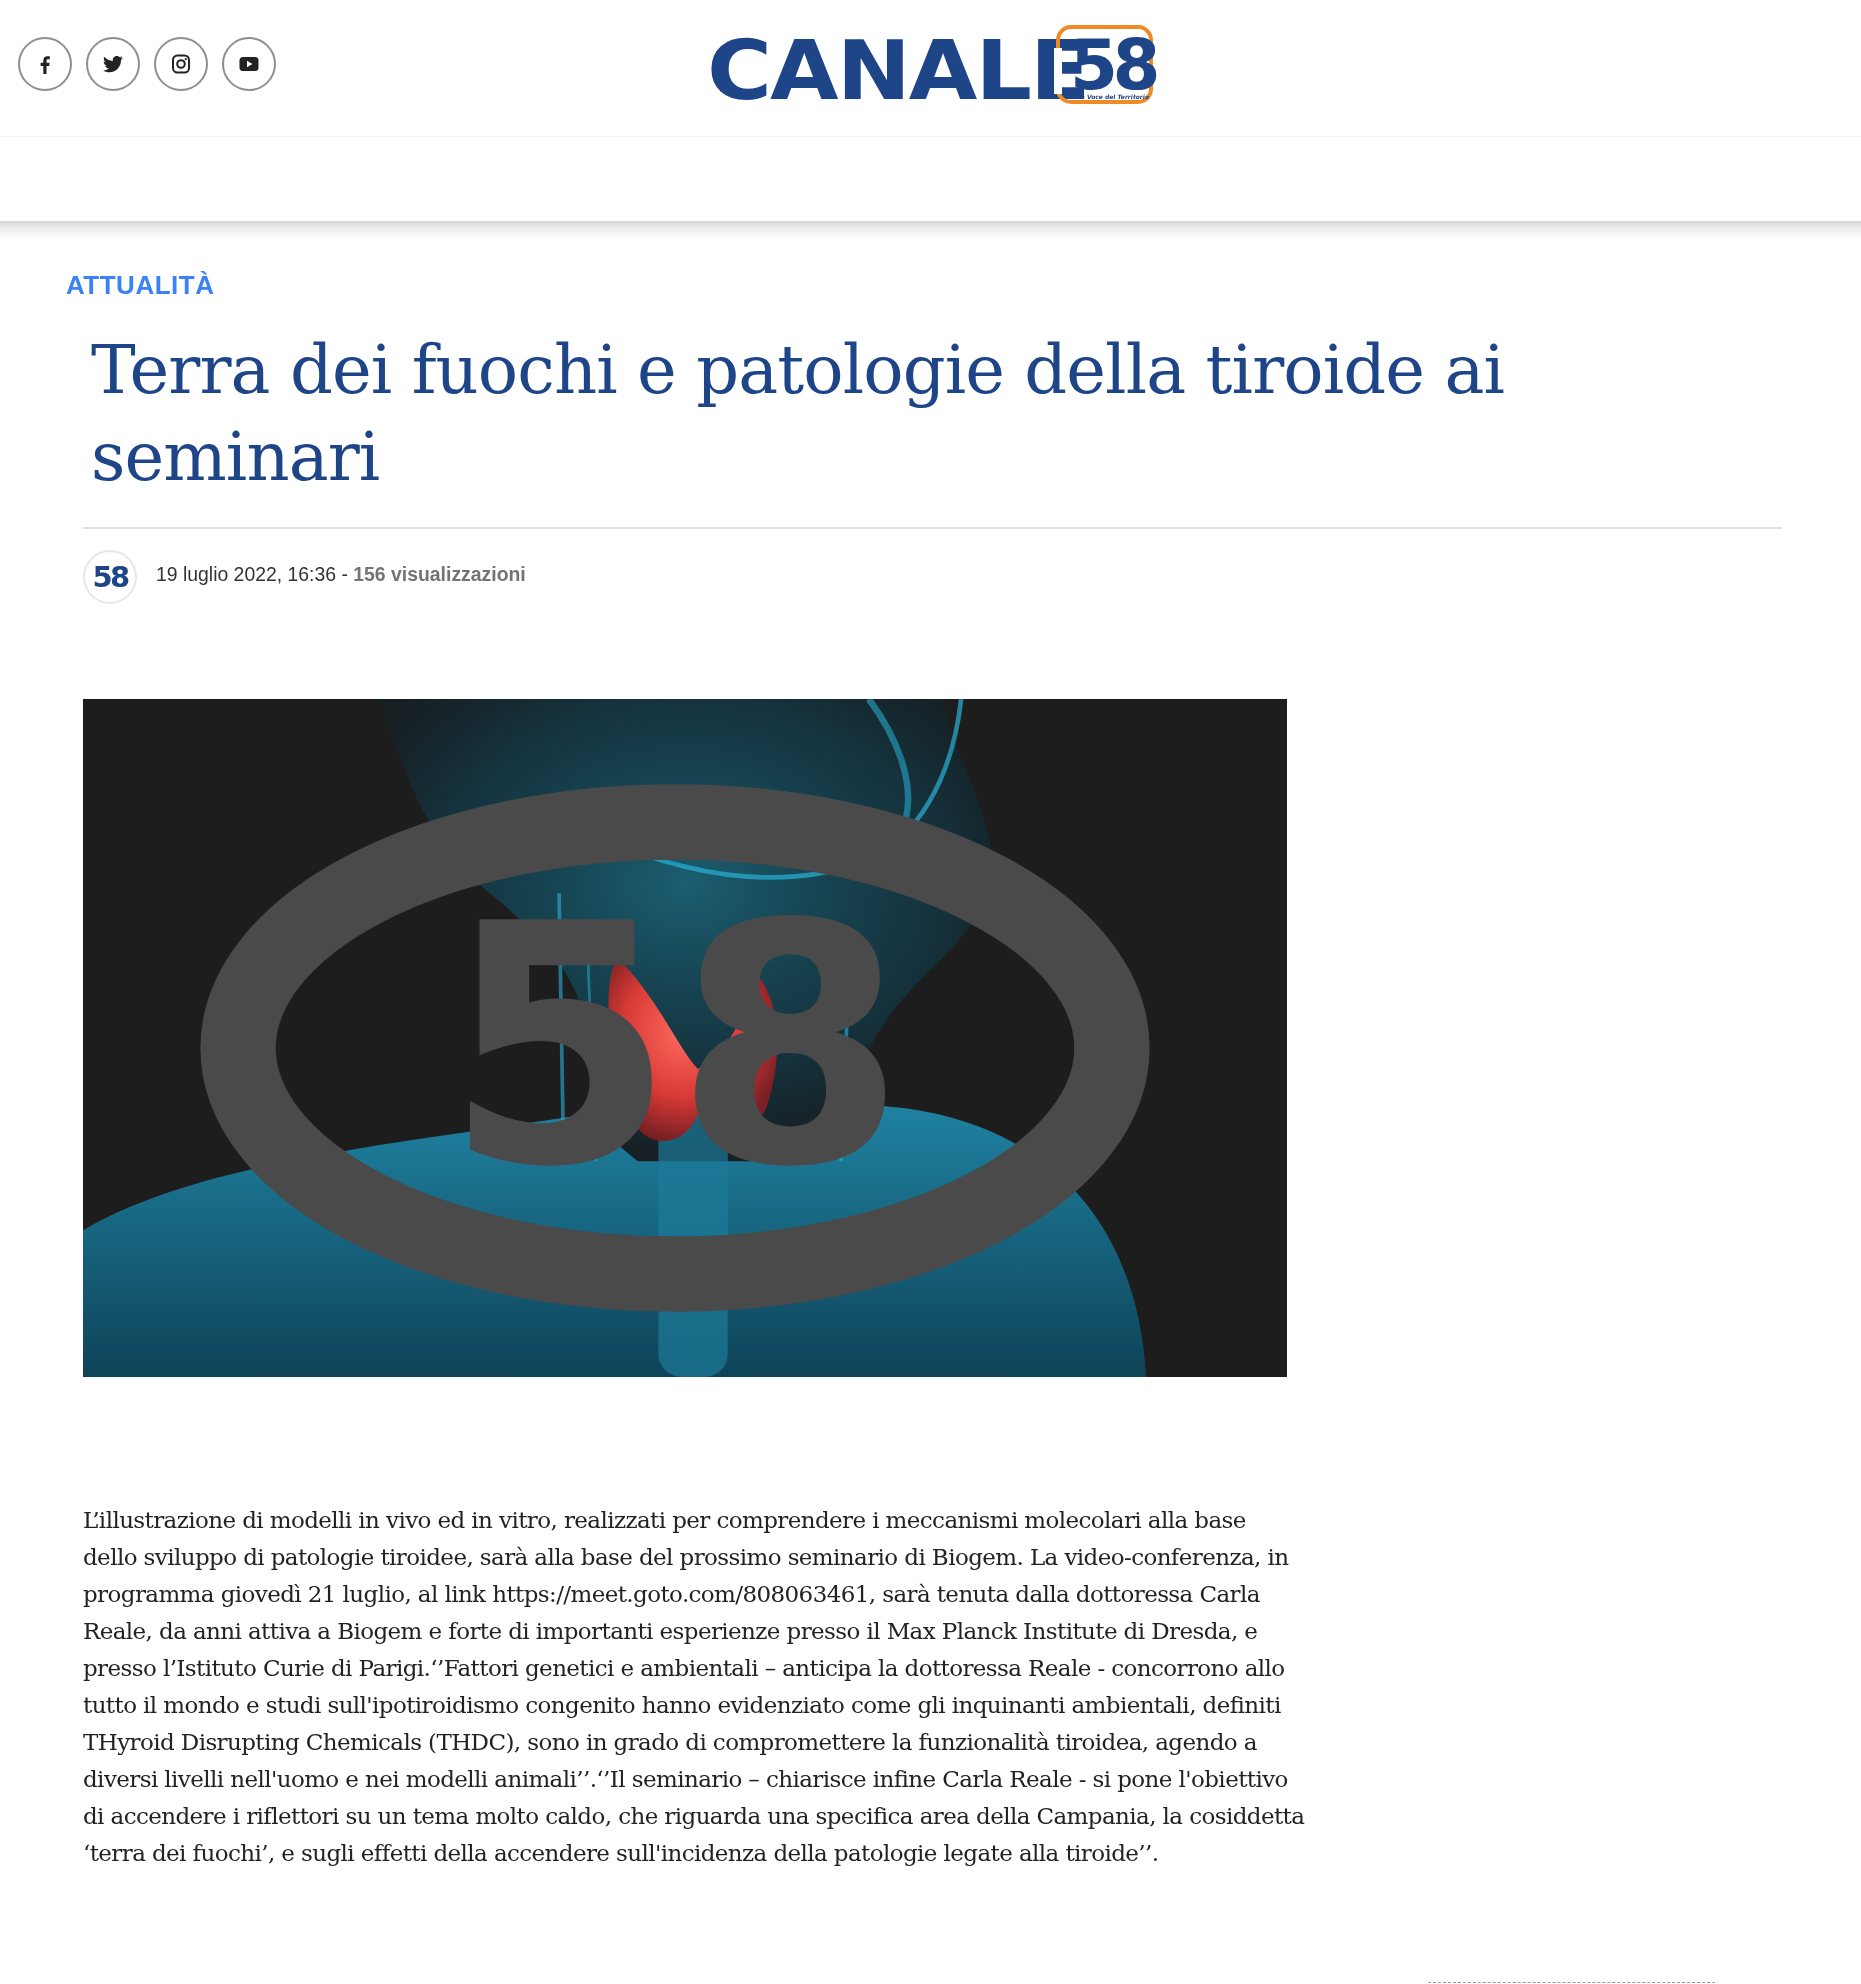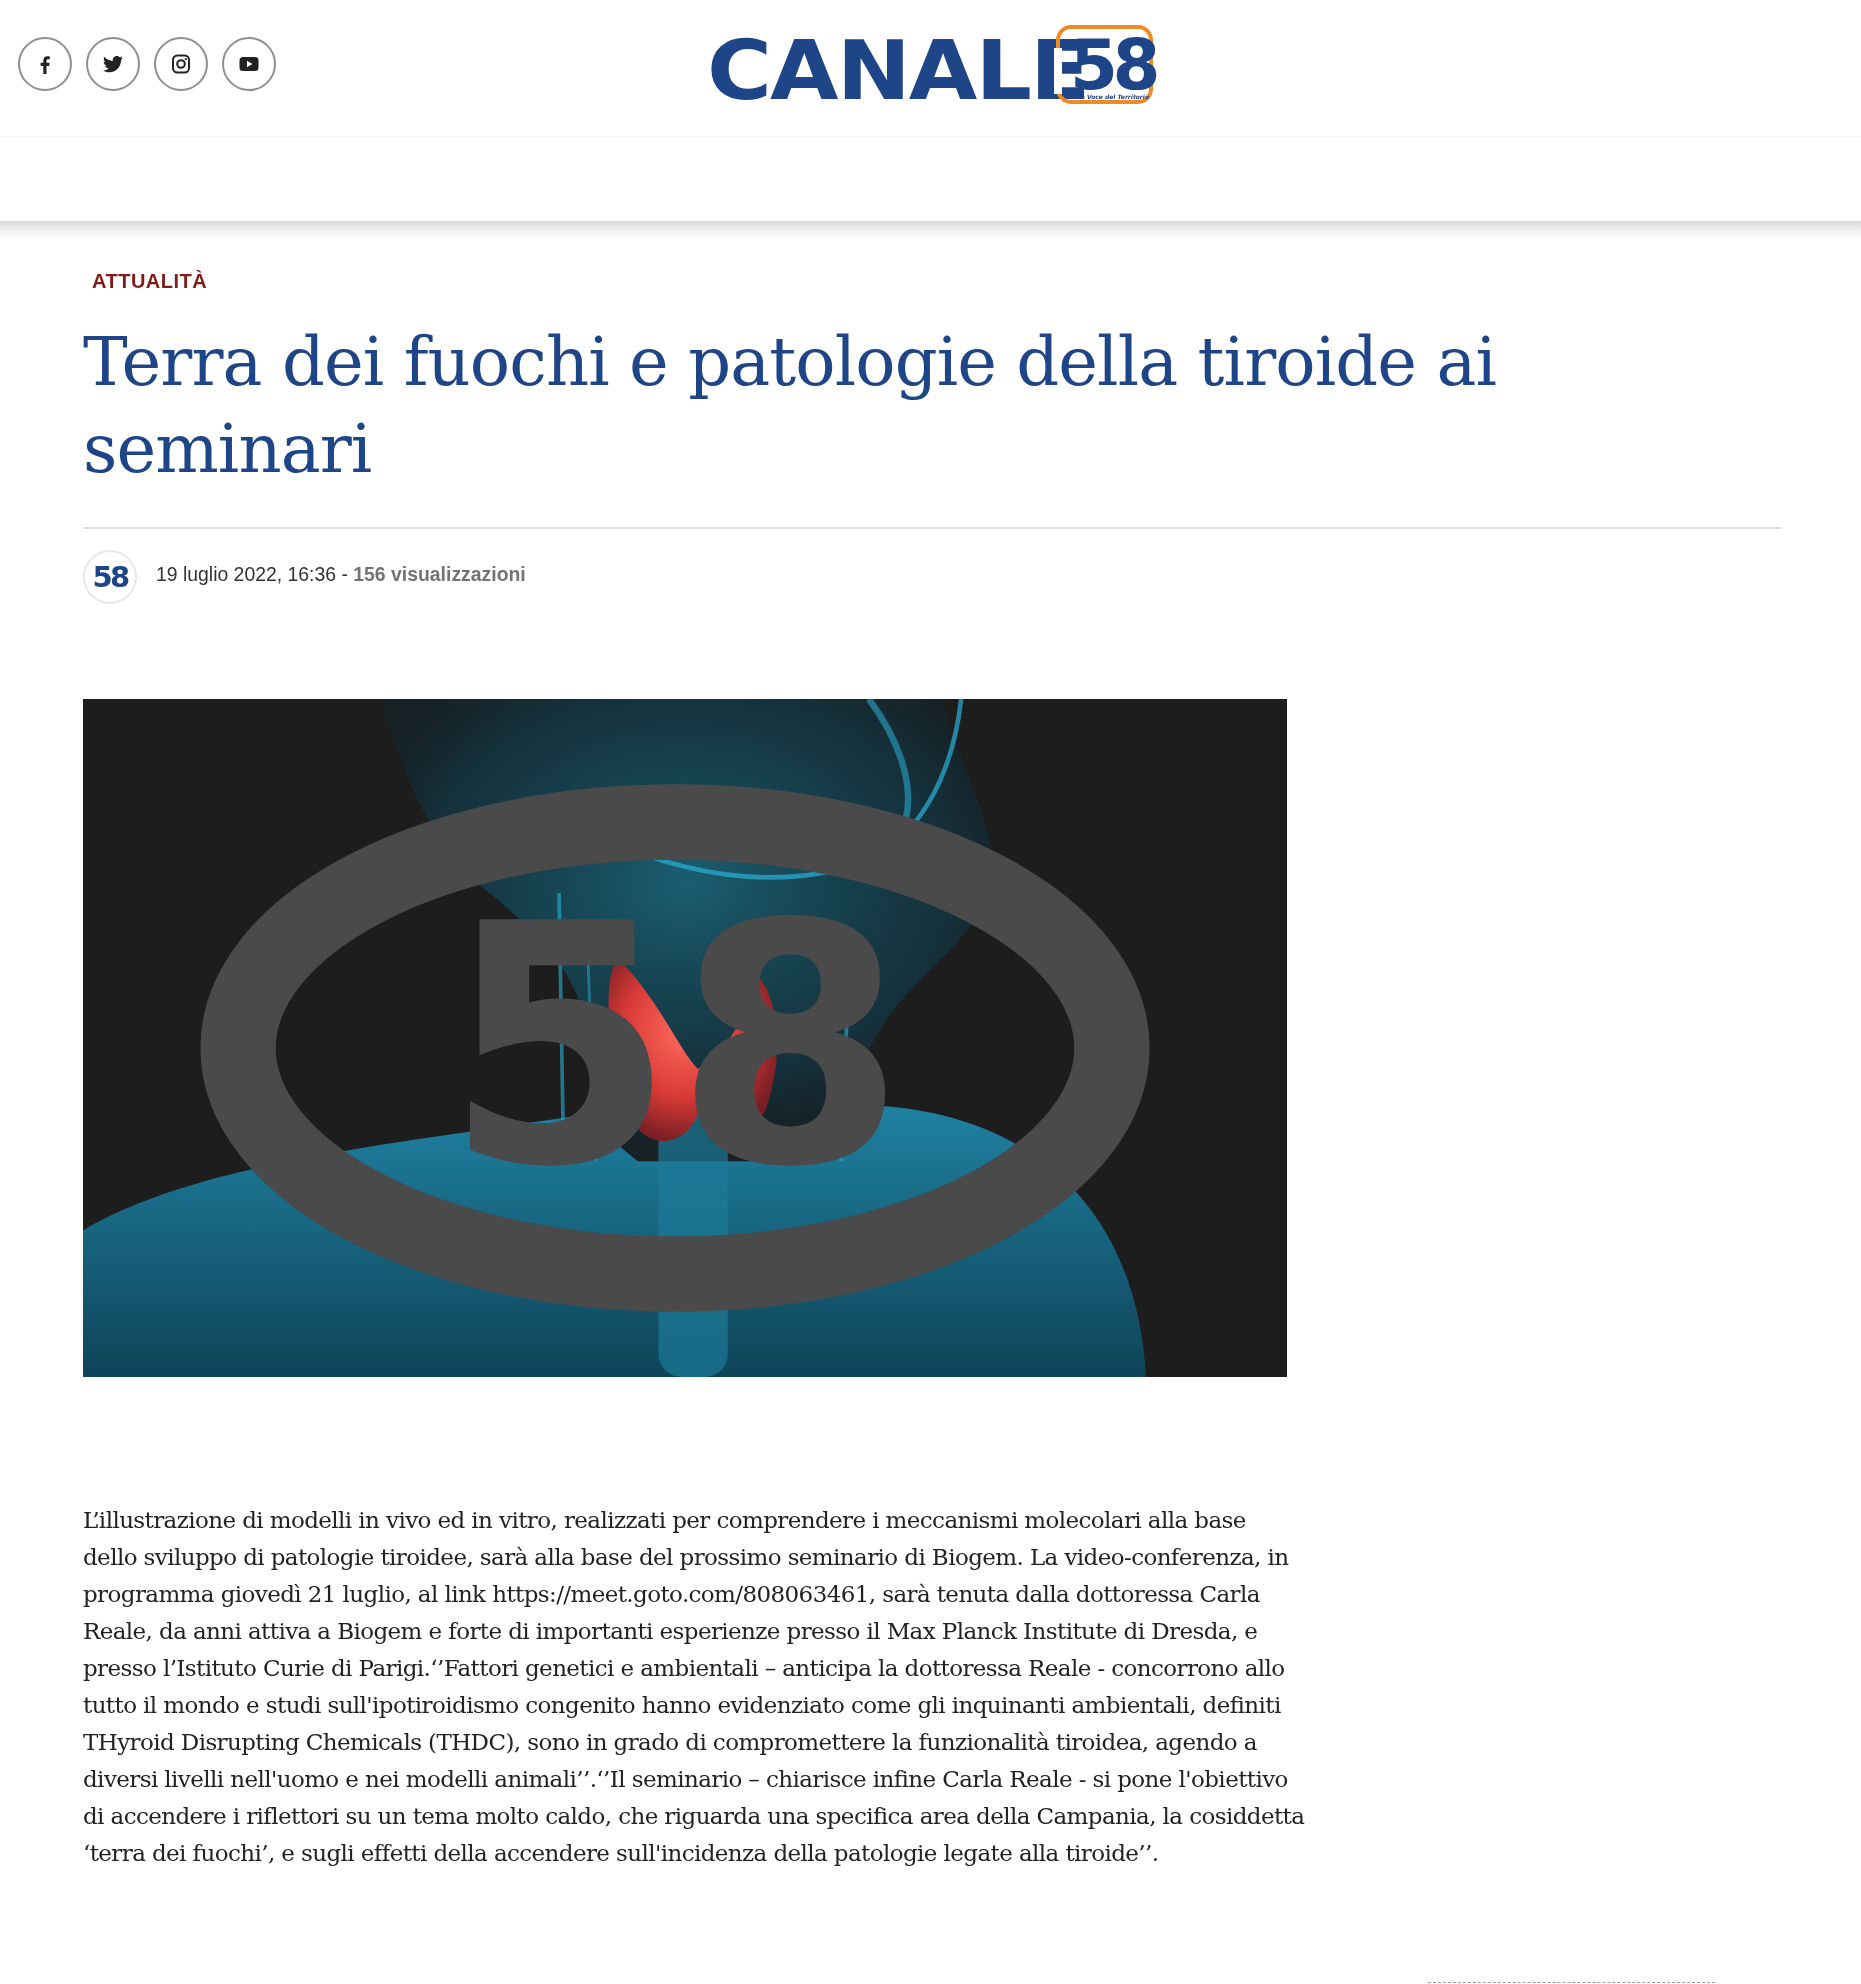--- a/index.html
+++ b/index.html
@@ -14,21 +14,21 @@
   .logo-word { position:absolute; left:0; top:4.6px; font-family:"DejaVu Sans", sans-serif; font-weight:bold; font-size:82px; letter-spacing:-1.8px; color:#1f4589; line-height:1; transform:scaleX(1.08); transform-origin:left top; }
   .logo-box { position:absolute; left:349px; top:0; width:97px; height:79px; border:4.6px solid #ef8a25; border-radius:15px; box-sizing:border-box; }
   .logo-box-cut { position:absolute; left:-6.5px; top:18.5px; width:8.3px; height:46px; background:#fff; }
   .logo-num { position:absolute; left:363px; top:5.5px; font-family:"DejaVu Sans", sans-serif; font-weight:bold; font-size:69px; letter-spacing:-5.5px; color:#1f4589; line-height:1; }
   .logo-tag { position:absolute; left:370px; top:68px; font-family:"DejaVu Sans", sans-serif; font-weight:bold; font-style:italic; font-size:6px; color:#1f4589; white-space:nowrap; }
 
   .nav-band { left:0; top:136px; width:1861px; height:86px; background:#ffffff; border-top:0.5px solid #f2f2f2; }
   .nav-shadow { left:0; top:221px; width:1861px; height:19.4px; background:linear-gradient(#d6d6d6, #eeeeee 40%, #ffffff); }
 
   
-  .category { left:92px; top:270px; font-family:"Liberation Sans", sans-serif; font-weight:bold; font-size:20px; color:#7f1d1d; letter-spacing:0.5px; }
+  .category { left:66px; top:270px; font-family:"Liberation Sans", sans-serif; font-weight:bold; font-size:26px; color:#3b82f6; letter-spacing:0.5px; }
   .title { left:83px; top:319px; width:1710px; font-family:"DejaVu Serif", serif; font-size:67px; line-height:87px; color:#1f4589; font-weight:normal; letter-spacing:-0.9px; }
   .divider { left:83px; top:527px; width:1699px; height:1.8px; background:#e0e0e0; }
   .avatar { left:83px; top:550px; width:54px; height:54px; border-radius:50%; border:2.3px solid #e6e6ee; box-sizing:border-box; display:flex; align-items:center; justify-content:center; background:#fff; }
   .avatar span { font-family:"DejaVu Sans", sans-serif; font-weight:bold; font-size:29px; color:#1f4589; letter-spacing:-2.8px; }
   .meta { left:156px; top:563px; font-family:"Liberation Sans", sans-serif; font-size:19.4px; color:#333333; white-space:nowrap; }
   .meta b { font-weight:bold; color:#737373; }
 
   
   .hero { left:83px; top:699px; width:1204px; height:678px; background:#1d1d1e; overflow:hidden; }
   .hero svg { width:100%; height:100%; display:block; }
@@ -76,21 +76,21 @@
     <span class="logo-num">58</span>
     <span class="logo-tag">La Voce del Territorio</span>
   </div>
 </div>
 
 <div class="abs nav-band"></div>
 <div class="abs nav-shadow"></div>
 
 <a class="abs category">ATTUALITÀ</a>
 
-<h1 class="abs title" style="margin:0">
+<h1 class="abs title" style="margin:8px">
   <span style="display:block">Terra dei fuochi e patologie della tiroide ai seminari</span>
 </h1>
 
 <div class="abs divider"></div>
 
 <div class="abs avatar">
   <span>58</span>
 </div>
 <div class="abs meta">
   <span>19 luglio 2022, 16:36</span><span> - </span><b>156 visualizzazioni</b>

